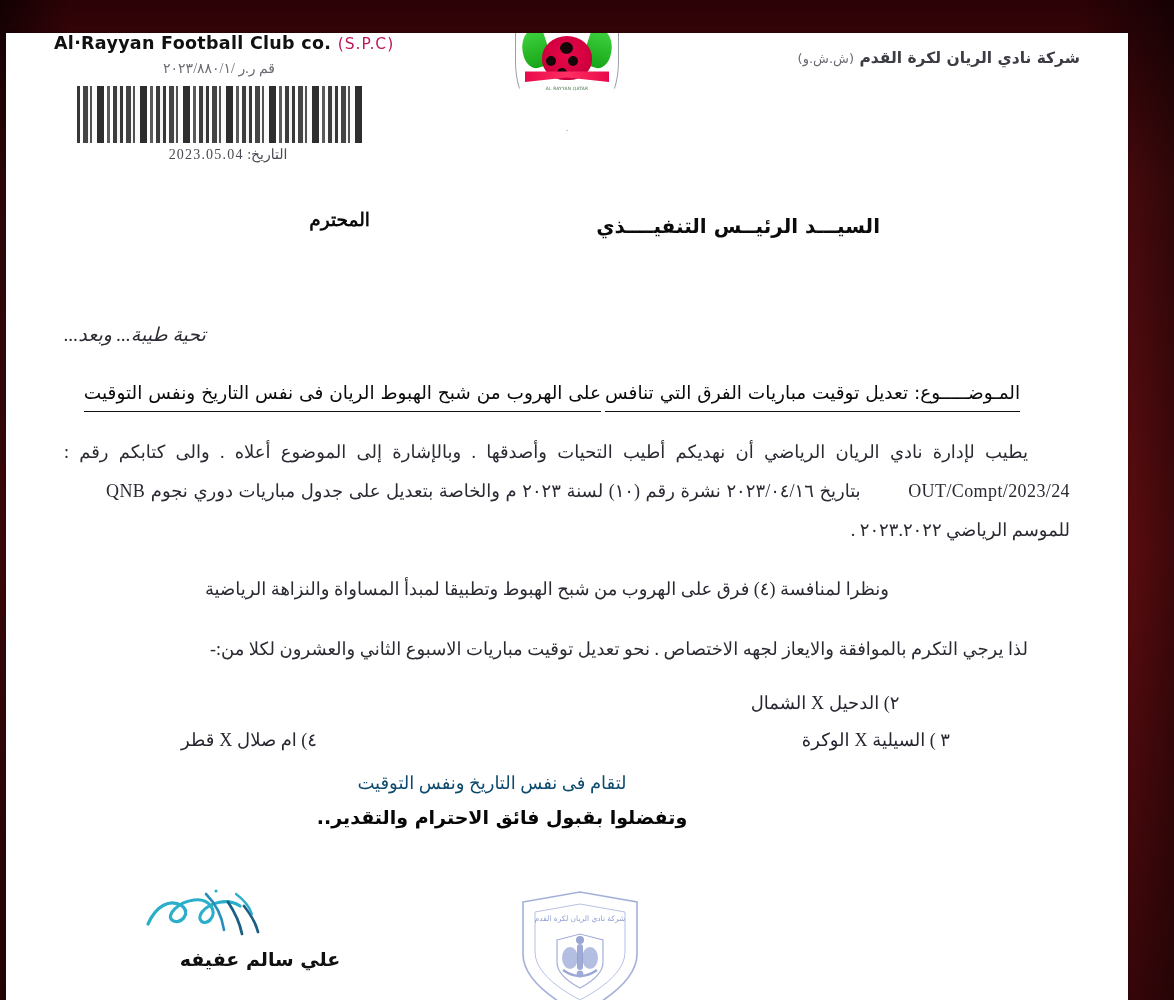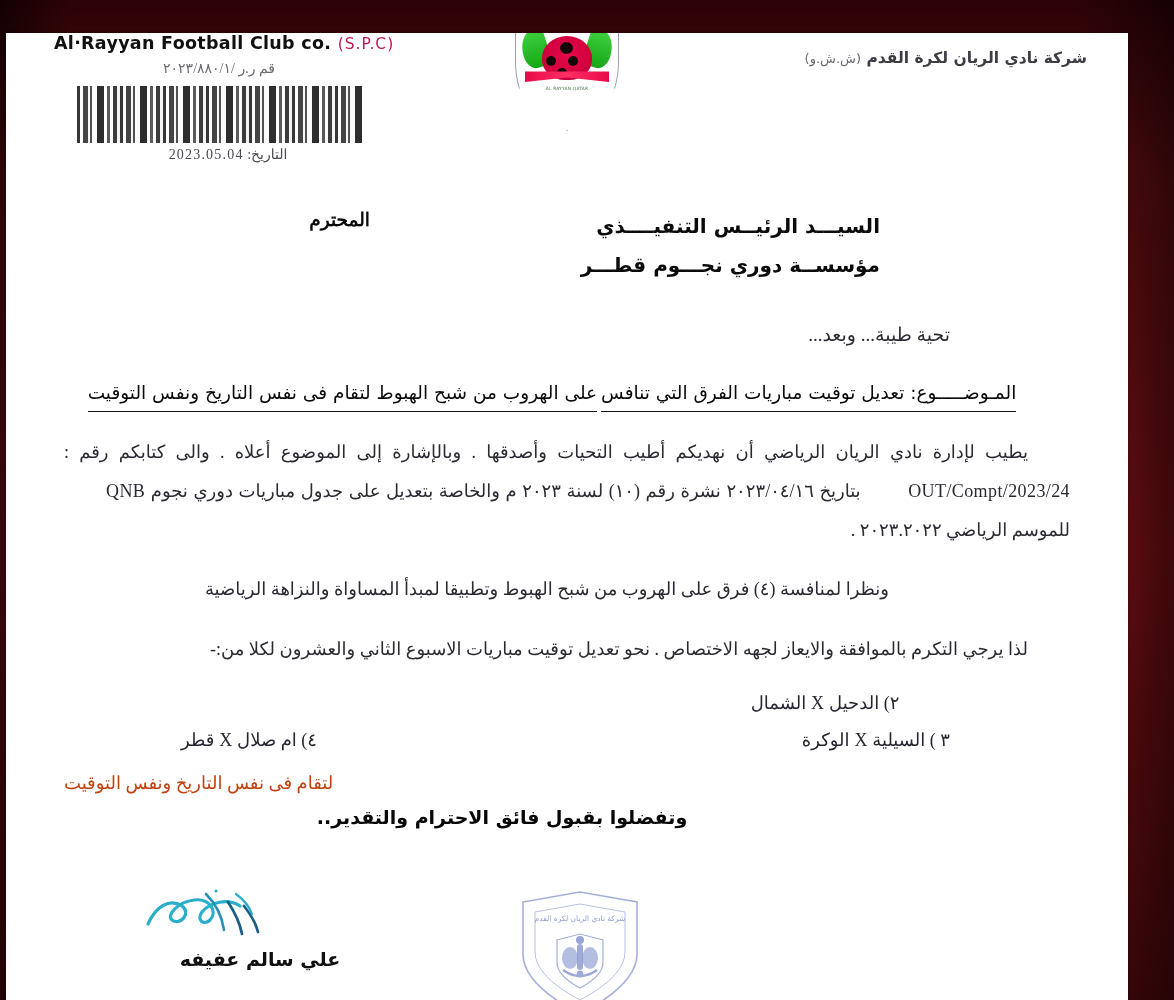--- a/index.html
+++ b/index.html
@@ -176,21 +176,21 @@
     text-align: center;
     font-family: "DejaVu Sans", sans-serif;
     font-size: 4.4px;
     line-height: 1.5;
     color: #4d7a4d;
     letter-spacing: .2px;
   }
 
   .lh-right {
     position: absolute;
-    right: 41px;
+    right: 48px;
     top: 16px;
     direction: rtl;
     font-family: "DejaVu Sans", sans-serif;
     font-size: 15.5px;
     font-weight: 700;
     color: #3c3c45;
     letter-spacing: .2px;
     white-space: nowrap;
   }
   .lh-right .paren { font-weight: 400; font-size: 13px; color: #6b6b75; }
@@ -224,25 +224,26 @@
     right: 700px;
     top: 2px;
     font-family: Liberation Sans, sans-serif;
     font-weight: 700;
     font-size: 18.5px;
     color: #0b0b0b;
   }
 
   .greeting {
     margin-top: 40px;
-    text-align: right;
+    text-align: left;
     padding-right: 120px;
     font-size: 19px;
     color: #2c2c34;
     letter-spacing: 1px;
+    font-style: italic;
   }
 
   .subject-block {
     margin-top: 30px;
     text-align: center;
     padding-right: 30px;
   }
   .subject-line {
     font-family: "DejaVu Sans", sans-serif;
     font-weight: 400;
@@ -284,24 +285,24 @@
     line-height: 2.1;
     color: #262630;
     letter-spacing: .4px;
   }
   .match-cell { white-space: nowrap; }
   .match-cell.right { min-width: 250px; text-align: right; }
   .match-cell.left  { min-width: 250px; text-align: center; }
 
   .closing-note {
     margin-top: 12px;
-    text-align: left;
+    text-align: center;
     padding-right: 150px;
     font-size: 18px;
-    color: #c2410c;
+    color: #0c4a6e;
     letter-spacing: .5px;
   }
   .closing-bold {
     margin-top: 12px;
     text-align: center;
     padding-right: 130px;
     font-family: "DejaVu Sans", sans-serif;
     font-weight: 700;
     font-size: 19px;
     color: #070707;
@@ -389,33 +390,32 @@
         <span class="paren">(ش.ش.و)</span>
       </div>
 
     </div>
 
     <div class="body-area">
 
       <div class="addressee-row">
         <div class="addressee">
           <div>السيـــد  الرئيــس  التنفيــــذي</div>
-          <div>مؤسســة دوري نجـــوم قطـــر</div>
         </div>
         <div class="respect-word">المحترم</div>
       </div>
 
       <div class="greeting">تحية طيبة... وبعد...</div>
 
       <div class="subject-block">
         <div class="subject-line">
           <span class="lbl">المـوضـــــوع:</span>
           <span>تعديل توقيت مباريات الفرق التي تنافس</span>
         </div>
-        <div class="subject-line">على الهروب من شبح الهبوط لتقام فى نفس التاريخ ونفس التوقيت</div>
+        <div class="subject-line">على الهروب من شبح الهبوط الريان فى نفس التاريخ ونفس التوقيت</div>
       </div>
 
       <div class="para indent">
         <span>يطيب لإدارة نادي الريان الرياضي أن نهديكم أطيب التحيات وأصدقها . وبالإشارة إلى الموضوع أعلاه . والى كتابكم رقم :</span>
         <span class="ltr">OUT/Compt/2023/24</span>
         <span>بتاريخ ٢٠٢٣/٠٤/١٦ نشرة رقم (١٠) لسنة ٢٠٢٣ م والخاصة بتعديل على جدول مباريات دوري نجوم</span>
         <span class="ltr">QNB</span>
         <span>للموسم الرياضي ٢٠٢٣.٢٠٢٢ .</span>
       </div>
 

